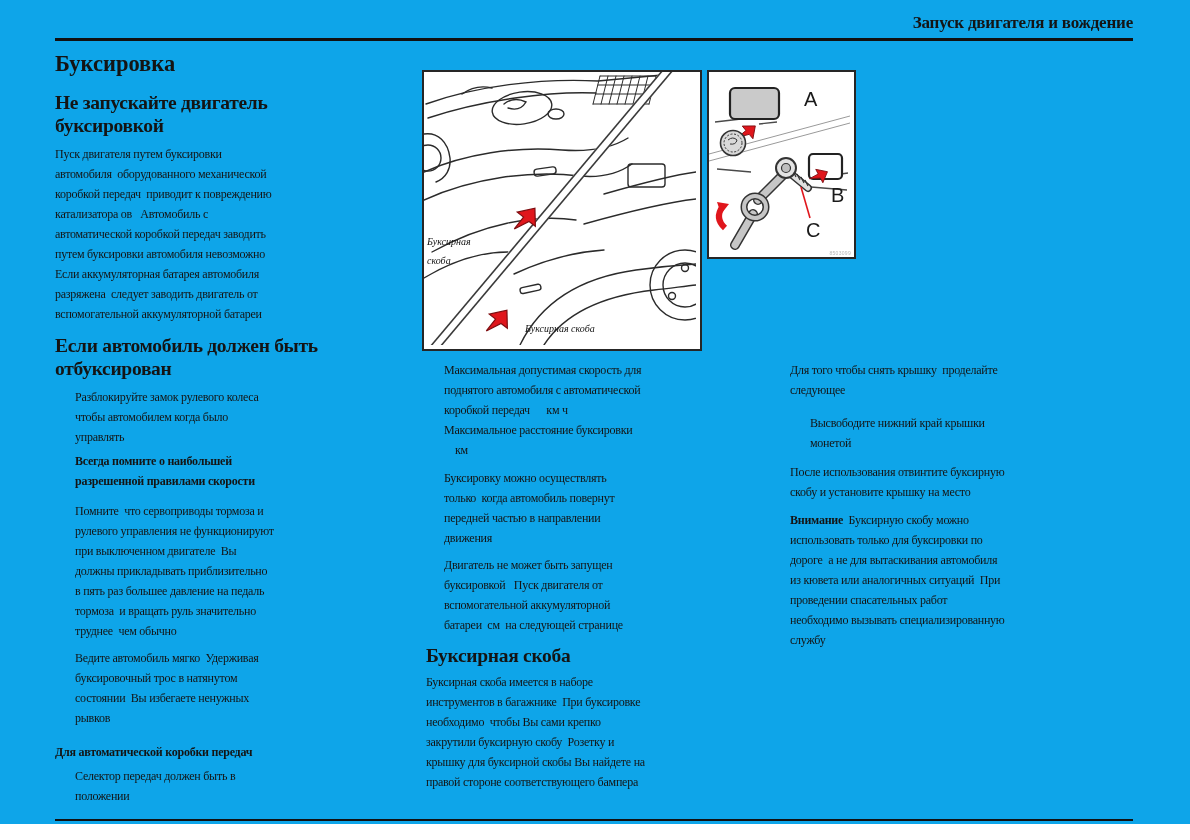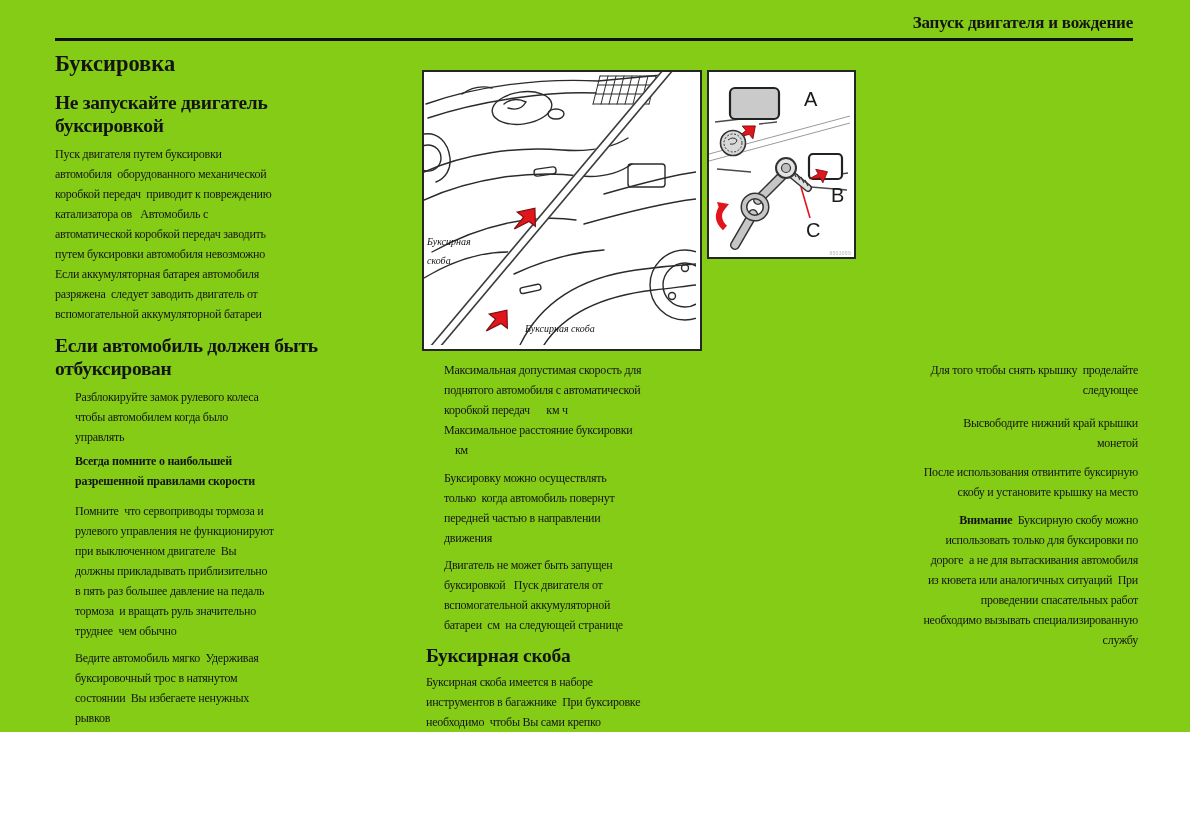--- a/index.html
+++ b/index.html
@@ -1,40 +1,40 @@
 <!DOCTYPE html>
 <html><head>
 <meta charset="utf-8">
 <style>
   html,body{margin:0;padding:0;background:#ffffff;}
-  .page{position:relative;width:1190px;height:732px;background:#84cc16;overflow:hidden;
+  .page{position:relative;width:1190px;height:824px;background:#0ea5e9;overflow:hidden;
         font-family:"Liberation Serif", serif;color:#141414;}
   .pre{white-space:pre-wrap;}
   .rule{position:absolute;background:#111;height:3px;}
   .hdr{position:absolute;top:13px;right:57px;font-size:17px;font-weight:bold;letter-spacing:-0.2px;}
   .col{position:absolute;font-family:Liberation Serif, serif;}
   .doc-title{font-size:22.5px;font-weight:bold;margin:0 0 15px 0;line-height:24px;}
   .h-sec{font-size:19.5px;font-weight:bold;line-height:23px;margin:0 0 7px 0;letter-spacing:-0.3px;}
   .body-text{font-size:12px;line-height:20px;letter-spacing:-0.25px;margin:0 0 10px 0;}
   .ind{padding-left:20px;}
   .ind-s{padding-left:18px;}
   .bold{font-weight:bold;}
-  .mb4{margin-bottom:4px;} .mb5{} .mb6{margin-bottom:6px;}
+  .mb4{margin-bottom:4px;} .mb5{} .mb6{margin-bottom:14px;}
   .mb7{margin-bottom:7px;} .mb8{margin-bottom:8px;} .mb9{margin-bottom:9px;} .mb13{margin-bottom:13px;}
   .fig{position:absolute;border:2px solid #262626;background:#fff;}
   .fig-car{left:422px;top:70px;width:276px;height:277px;}
   .fig-hook{left:707px;top:70px;width:145px;height:185px;}
   .fig svg{position:absolute;left:0;top:0;}
   .fig-label{position:absolute;font-style:italic;font-size:10px;line-height:19px;color:#111;}
   .hook-letter{position:absolute;font-family:"Liberation Sans",sans-serif;font-size:20px;color:#1a1a1a;}
   .hook-code{position:absolute;right:3px;bottom:1px;font-family:"Liberation Sans",sans-serif;
              font-size:5px;color:#b5b5b5;letter-spacing:0.3px;}
   .left-col{left:55px;top:52px;width:360px;}
   .mid-col{left:426px;top:360px;width:362px;}
-  .right-col{left:790px;top:360px;width:348px;text-align:right;}
+  .right-col{left:790px;top:360px;width:348px;}
 </style>
 </head>
 <body>
 
 <div class="page">
 
   <div class="hdr">Запуск двигателя и вождение</div>
   <div class="rule" style="left:55px;top:38px;width:1078px;"></div>
   <div class="rule" style="left:55px;top:819px;width:1078px;height:2px;"></div>
 

